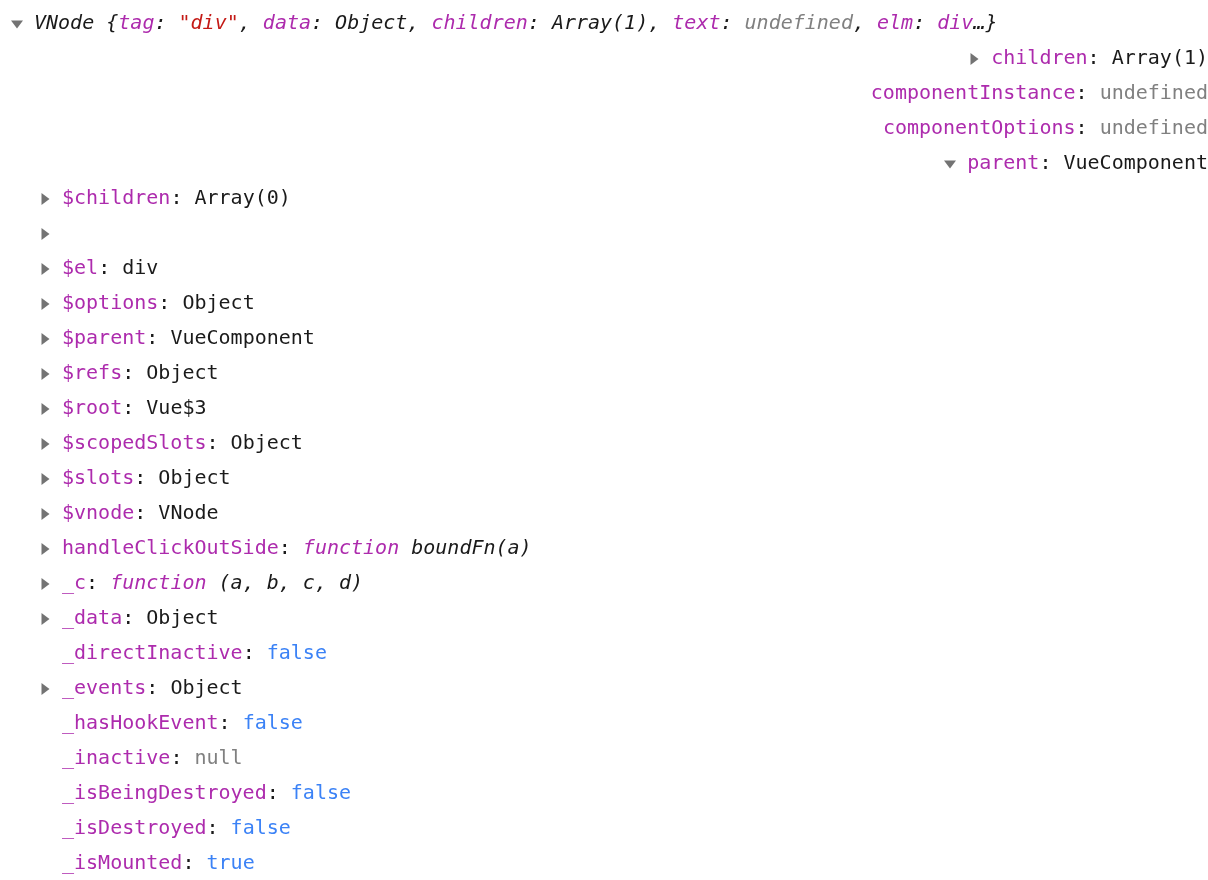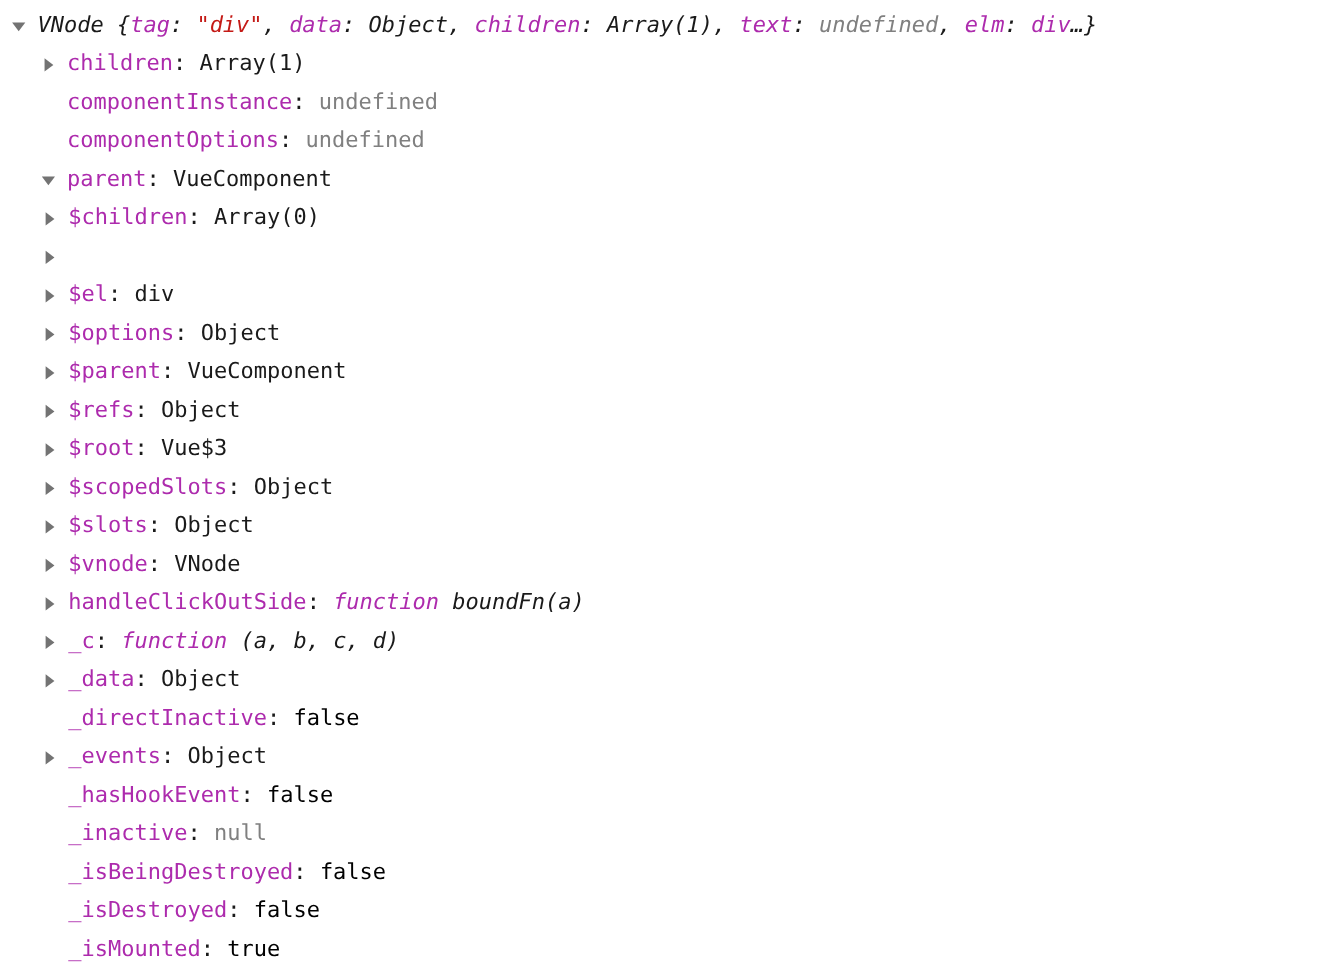--- a/index.html
+++ b/index.html
@@ -27,21 +27,21 @@
     height: 35px;
     line-height: 35px;
     white-space: nowrap;
     display: block;
     position: relative;
     cursor: default;
   }
 
   
   .lvl0 { padding-left: 10px; }
-  .lvl1 { padding-left: 37px; }
+  .lvl1 { padding-left: 37px; text-align: right; }
   .lvl2 { padding-left: 38px; }
 
   .tri {
     display: inline-block;
     width: 15px;
     height: 35px;
     vertical-align: top;
     position: relative;
     margin-right: 9px;
     cursor: pointer;
@@ -55,21 +55,21 @@
   .tri polygon { fill: #737373; }
 
   .txt { display: inline; }
 
   
   .key      { color: #ad2bad; }
   .val      { color: #1a1a1a; }
   .str      { color: #c41a16; }
   .undef    { color: #808080; margin-top: 16px; }
   .nul      { color: #808080; }
-  .bool     { color: #000000; }
+  .bool     { color: #3b82f6; }
   .fn       { color: #ad2bad; font-style: italic; }
   .args     { color: #1a1a1a; font-style: italic; }
   .punct    { color: #1a1a1a; }
 
   
   .header-line { font-style: italic; }
   .header-line .ctor { color: #1a1a1a; font-style: italic; }
   .header-line .key  { color: #ad2bad; font-style: italic; }
   .header-line .val  { color: #1a1a1a; font-style: italic; }
   .header-line .str  { color: #c41a16; font-style: italic; }

